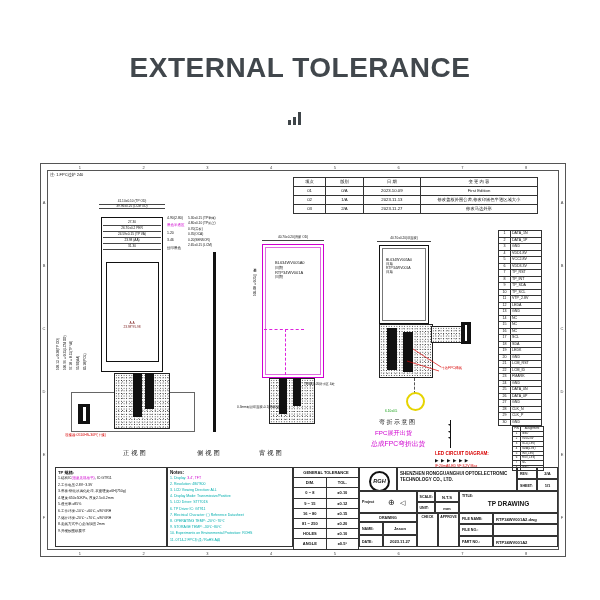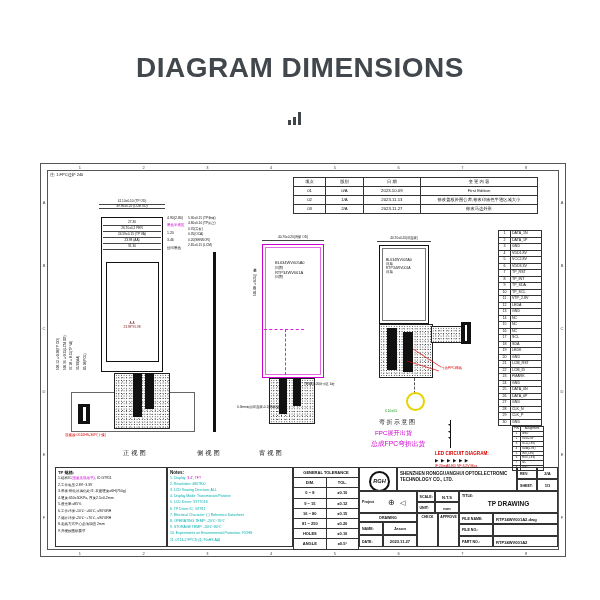--- a/index.html
+++ b/index.html
@@ -45,21 +45,21 @@
   .tol{left:252px;top:303px;width:66px;font-size:4px;font-weight:bold;}
   .tol td,.tol th{height:9.2px;text-align:center;font-weight:bold;}
   .notebox{border:0.6px solid #333;padding:1.5px 2px;box-sizing:border-box;}
   .tb-cell{border:0.6px solid #333;box-sizing:border-box;overflow:hidden;}
   .lbl{font-size:3.6px;font-weight:bold;}
   .val{font-size:4.1px;font-weight:bold;}
 </style>
 </head>
 <body>
 
-<div class="abs" id="title">DIAGRAM DIMENSIONS</div>
+<div class="abs" id="title">EXTERNAL TOLERANCE</div>
 <div class="abs" id="chart-icon">
   <i style="height:5px"></i>
   <i style="height:8px"></i>
   <i style="height:13px"></i>
 </div>
 
 <div class="abs" id="frame">
   <div class="abs" id="innerframe"></div>
 
   <div class="abs margin-num">

